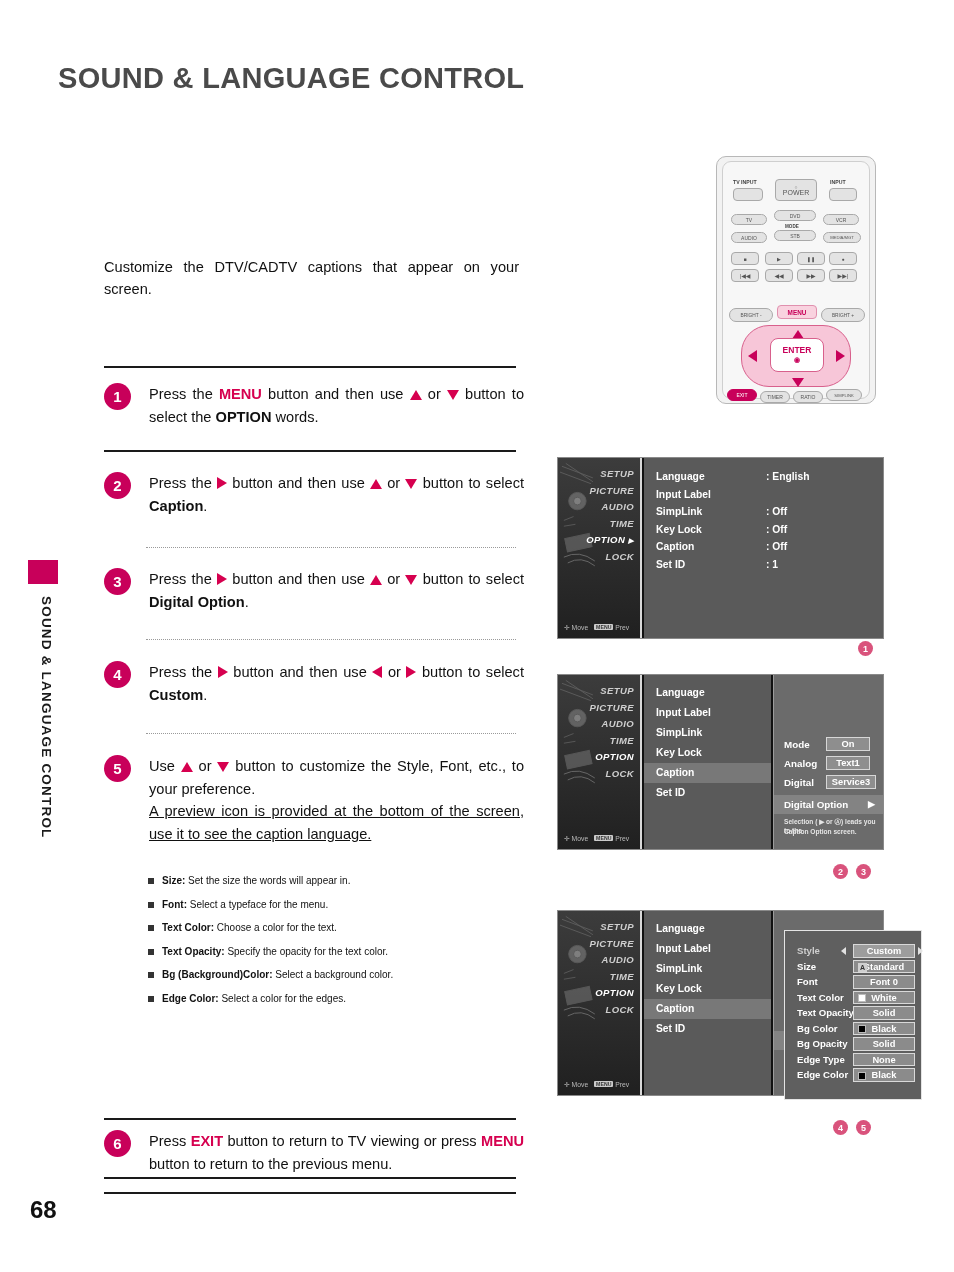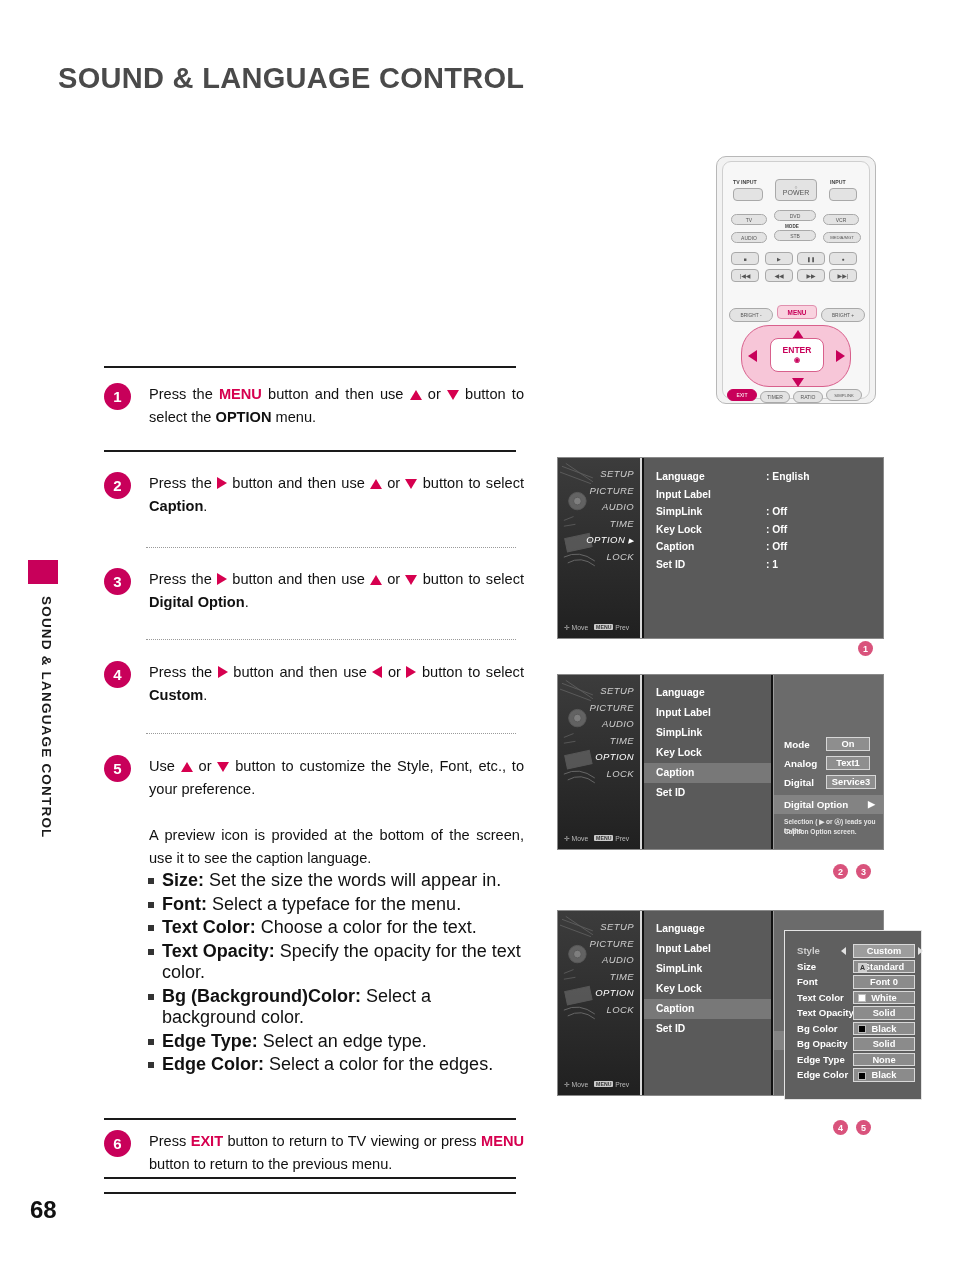--- a/index.html
+++ b/index.html
@@ -85,21 +85,21 @@
   }
   .tri-up { border-left: 6px solid transparent; border-right: 6px solid transparent; border-bottom: 10px solid #d6004f; }
   .tri-dn { border-left: 6px solid transparent; border-right: 6px solid transparent; border-top: 10px solid #d6004f; }
   .tri-rt { border-top: 6px solid transparent; border-bottom: 6px solid transparent; border-left: 10px solid #d6004f; }
   .tri-lt { border-top: 6px solid transparent; border-bottom: 6px solid transparent; border-right: 10px solid #d6004f; }
   .kw { color: #d6004f; font-weight: bold; }
 
   
   .bullets { position: absolute; left: 148px; top: 870px; width: 380px; }
   .bullet-row {
-    font-size: 18px; line-height: 21.5px; color: #111;
+    font-size: 10px; line-height: 21.5px; color: #111;
     padding-left: 14px; position: relative; margin-bottom: 2px;
   }
   .bullet-row .sq {
     position: absolute; left: 0; top: 8px;
     width: 6px; height: 6px; background: #333;
   }
 
   
   .remote-box {
     position: absolute; left: 716px; top: 156px;
@@ -138,21 +138,21 @@
     position: absolute; background: #111; border: 1px solid #8a8a8a;
     font-family: "Liberation Sans", sans-serif;
   }
   .osd-left {
     position: absolute; left: 0; top: 0; width: 84px; height: 100%;
     background: linear-gradient(180deg,#3c3c3c 0%,#202020 100%);
     border-right: 2px solid #d8d8d8;
   }
   .osd-left-items { position: absolute; right: 6px; top: 8px; text-align: right; }
   .osd-cat {
-    font-size: 9.5px; font-weight: normal; font-style: italic; color: #cfcfcf;
+    font-size: 9.5px; font-weight: bold; font-style: italic; color: #cfcfcf;
     letter-spacing: 0.4px; height: 16.5px; line-height: 16.5px; white-space: nowrap;
   }
   .osd-cat.sel { color: #ffffff; }
   .osd-dial {
     position: absolute; left: 2px; top: 4px; width: 58px; height: 112px;
     opacity: 0.55;
   }
   .osd-foot {
     position: absolute; left: 6px; bottom: 6px;
     font-size: 6.8px; color: #b9b9b9; white-space: nowrap;
@@ -232,28 +232,29 @@
   <div class="chapter-title">SOUND &amp; LANGUAGE CONTROL</div>
 
   <div class="side-tab"></div>
   <div class="side-text">SOUND &amp; LANGUAGE CONTROL</div>
 
   <div class="page-number">68</div>
   <div class="page-rule"></div>
 
 
   <div class="intro">
+    <p>Customize the DTV/CADTV captions that appear on your screen.</p>
   </div>
 
   <div class="rule-solid" style="top:366px;"></div>
 
   <div class="step" style="top:383px;">
     <div class="badge">1</div>
     <div class="step-text">
-      <span>Press the </span><span class="kw">MENU</span><span> button and then use </span><span class="tri-up"></span><span> or </span><span class="tri-dn"></span><span> button to select the </span><span class="b">OPTION</span><span> menu.</span>
+      <span>Press the </span><span class="kw">MENU</span><span> button and then use </span><span class="tri-up"></span><span> or </span><span class="tri-dn"></span><span> button to select the </span><span class="b">OPTION</span><span> words.</span>
     </div>
   </div>
 
   <div class="rule-solid" style="top:450px;"></div>
 
   <div class="step" style="top:472px;">
     <div class="badge">2</div>
     <div class="step-text">
       <span>Press the </span><span class="tri-rt"></span><span> button and then use </span><span class="tri-up"></span><span> or </span><span class="tri-dn"></span><span> button to select </span><span class="b">Caption</span><span>.</span>
     </div>
@@ -276,31 +277,30 @@
       <span>Press the </span><span class="tri-rt"></span><span> button and then use </span><span class="tri-lt"></span><span> or </span><span class="tri-rt"></span><span> button to select </span><span class="b">Custom</span><span>.</span>
     </div>
   </div>
 
   <div class="rule-dotted" style="top:733px;"></div>
 
   <div class="step" style="top:755px;">
     <div class="badge">5</div>
     <div class="step-text">
       <span>Use </span><span class="tri-up"></span><span> or </span><span class="tri-dn"></span><span> button to customize the Style, Font, etc., to your preference.</span>
-      <div style="margin-top:24px;">A preview icon is provided at the bottom of the screen, use it to see the caption language.</div>
+      <div style="margin-top:0;text-decoration:underline;">A preview icon is provided at the bottom of the screen, use it to see the caption language.</div>
     </div>
   </div>
 
   <div class="bullets">
     <div class="bullet-row"><span class="sq"></span><span class="b">Size:</span><span> Set the size the words will appear in.</span></div>
     <div class="bullet-row"><span class="sq"></span><span class="b">Font:</span><span> Select a typeface for the menu.</span></div>
     <div class="bullet-row"><span class="sq"></span><span class="b">Text Color:</span><span> Choose a color for the text.</span></div>
     <div class="bullet-row"><span class="sq"></span><span class="b">Text Opacity:</span><span> Specify the opacity for the text color.</span></div>
     <div class="bullet-row"><span class="sq"></span><span class="b">Bg (Background)Color:</span><span> Select a background color.</span></div>
-    <div class="bullet-row"><span class="sq"></span><span class="b">Edge Type:</span><span> Select an edge type.</span></div>
     <div class="bullet-row"><span class="sq"></span><span class="b">Edge Color:</span><span> Select a color for the edges.</span></div>
   </div>
 
   <div class="rule-solid" style="top:1118px;"></div>
 
   <div class="step" style="top:1130px;">
     <div class="badge">6</div>
     <div class="step-text">
       <span>Press </span><span class="kw">EXIT</span><span> button to return to TV viewing or press </span><span class="kw">MENU</span><span> button to return to the previous menu.</span>
     </div>

